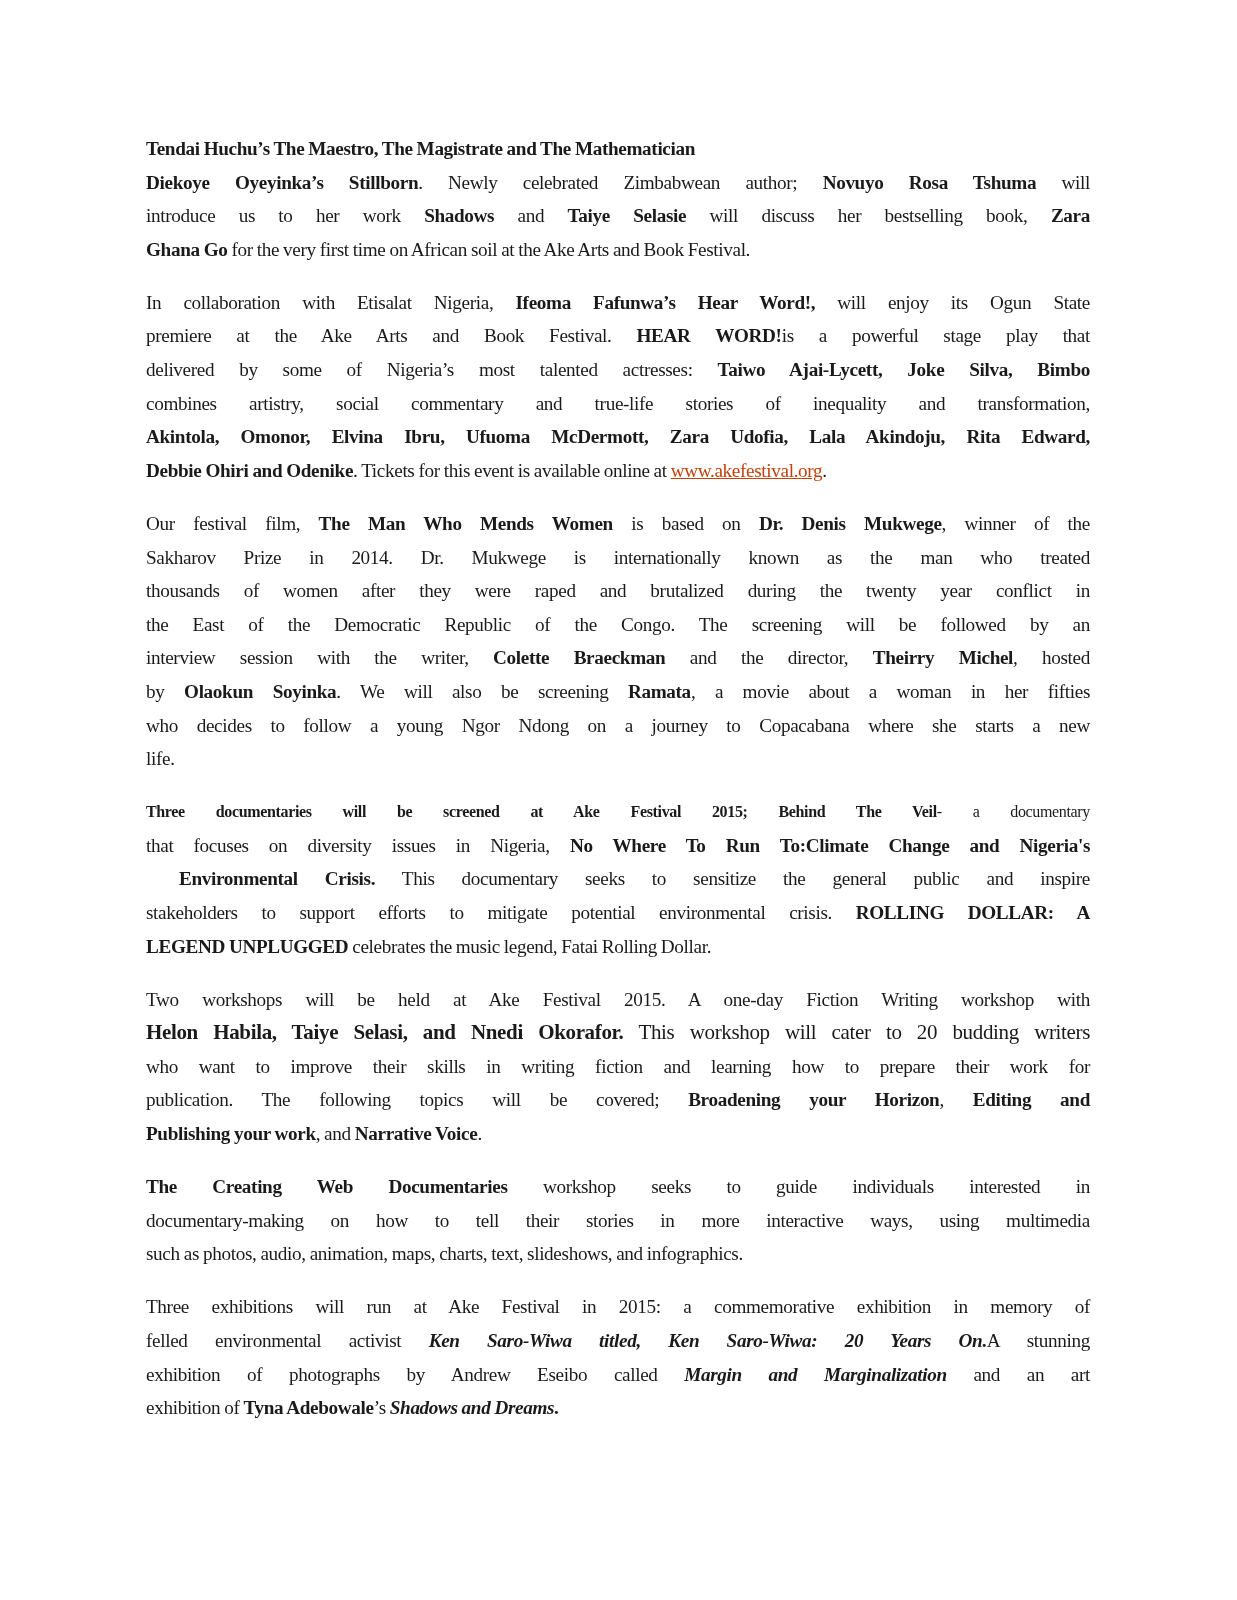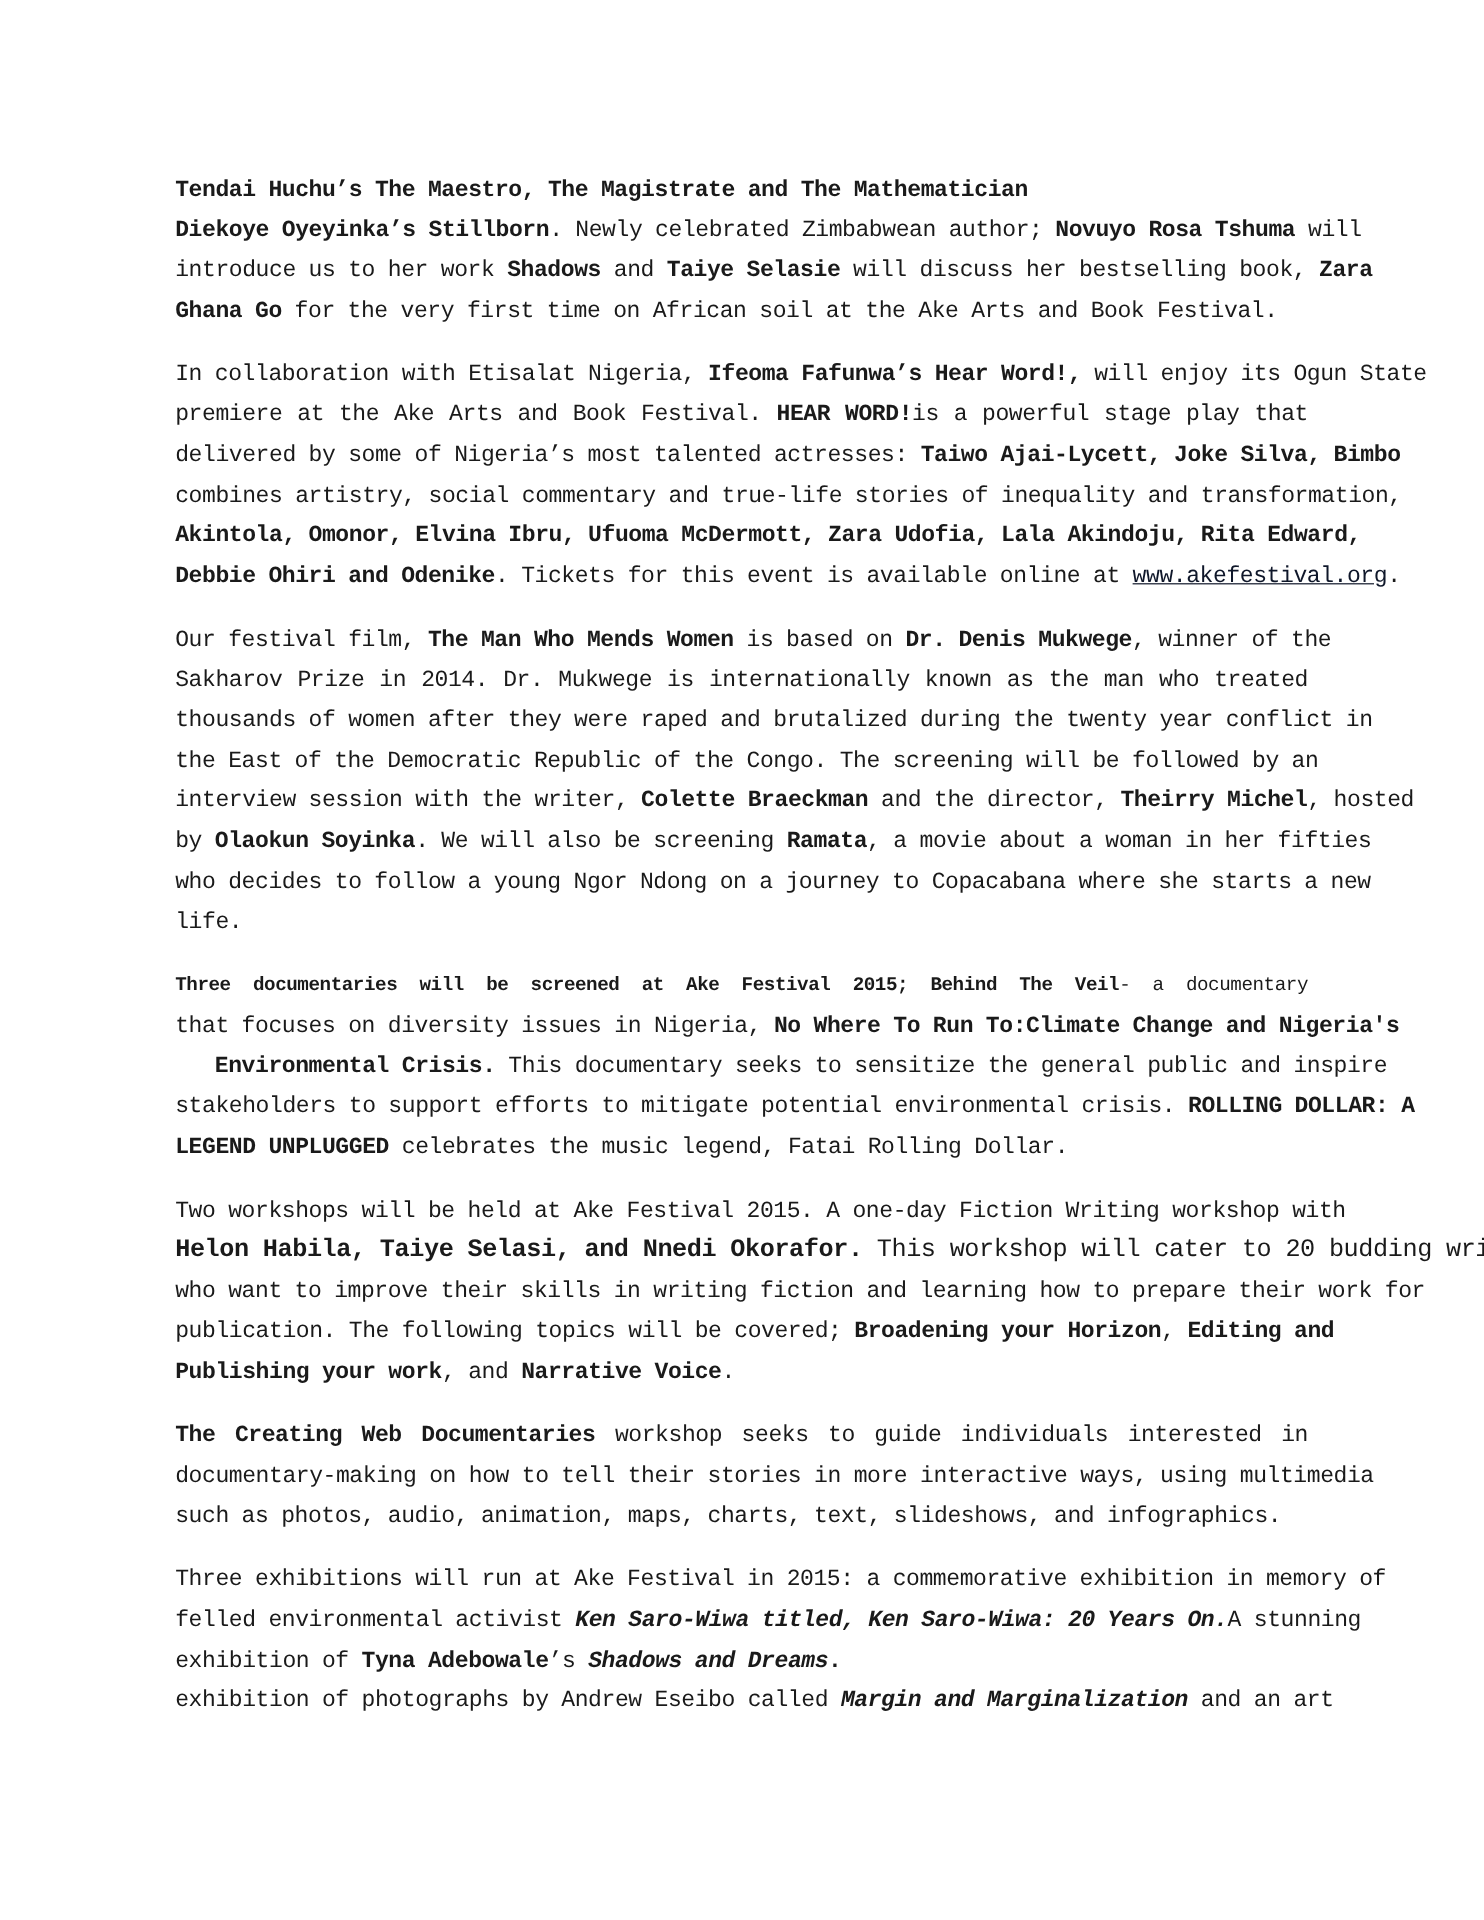--- a/index.html
+++ b/index.html
@@ -1,19 +1,19 @@
 <!DOCTYPE html>
 <html><head>
 <meta charset="utf-8">
 <style>
   html, body { margin: 0; padding: 0; background: #ffffff; }
   body { width: 1237px; height: 1600px; position: relative; overflow: hidden; }
   .page {
-    position: absolute; left: 146px; top: 142px; width: 944px;
-    font-family: Liberation Mono, monospace;
+    position: absolute; left: 146px; top: 132px; width: 944px;
+    font-family: Liberation Serif, serif;
     color: #1a1a1a;
   }
   .para { margin: 0 0 19.5px 0; }
   .line {
     display: block; height: 33.6px; line-height: 33.6px;
     font-size: 19.2px; white-space: nowrap;
     text-align: justify; text-align-last: justify;
     letter-spacing: -0.35px; word-spacing: -0.5px;
   }
   .line.last { text-align-last: left; }
@@ -31,21 +31,21 @@
       <div class="line" style="font-size: 19.2px;"><span class="b">Diekoye Oyeyinka’s Stillborn</span><span>. Newly celebrated Zimbabwean author; </span><span class="b">Novuyo Rosa Tshuma</span><span> will</span></div>
       <div class="line" style="font-size: 19.2px;"><span>introduce us to her work </span><span class="b">Shadows</span><span> and </span><span class="b">Taiye Selasie</span><span> will discuss her bestselling book, </span><span class="b">Zara</span></div>
       <div class="line last" style="font-size: 19.2px;"><span class="b">Ghana Go</span><span> for the very first time on African soil at the Ake Arts and Book Festival.</span></div>
     </div>
     <div class="para">
       <div class="line" style="font-size: 19.2px;"><span>In collaboration with Etisalat Nigeria, </span><span class="b">Ifeoma Fafunwa’s Hear Word!,</span><span> will enjoy its Ogun State</span></div>
       <div class="line" style="font-size: 19.2px;"><span>premiere at the Ake Arts and Book Festival. </span><span class="b">HEAR WORD!</span><span>is a powerful stage play that</span></div>
       <div class="line" style="font-size: 19.2px;"><span>delivered by some of Nigeria’s most talented actresses: </span><span class="b">Taiwo Ajai-Lycett, Joke Silva, Bimbo</span></div>
       <div class="line" style="font-size: 19.2px;"><span>combines artistry, social commentary and true-life stories of inequality and transformation,</span></div>
       <div class="line" style="font-size: 19.2px;"><span class="b">Akintola, Omonor, Elvina Ibru, Ufuoma McDermott, Zara Udofia, Lala Akindoju, Rita Edward,</span></div>
-      <div class="line last" style="font-size: 19.2px;"><span class="b">Debbie Ohiri and Odenike</span><span>. Tickets for this event is available online at </span><a class="link" style="color: #0f172a;">www.akefestival.org</a><span>.</span></div>
+      <div class="line last" style="font-size: 19.2px;"><span class="b">Debbie Ohiri and Odenike</span><span>. Tickets for this event is available online at </span><a class="link" style="color: #c2410c;">www.akefestival.org</a><span>.</span></div>
     </div>
     <div class="para">
       <div class="line" style="font-size: 19.2px;"><span>Our festival film, </span><span class="b">The Man Who Mends Women</span><span> is based on </span><span class="b">Dr. Denis Mukwege</span><span>, winner of the</span></div>
       <div class="line" style="font-size: 19.2px;"><span>Sakharov Prize in 2014. Dr. Mukwege is internationally known as the man who treated</span></div>
       <div class="line" style="font-size: 19.2px;"><span>thousands of women after they were raped and brutalized during the twenty year conflict in</span></div>
       <div class="line" style="font-size: 19.2px;"><span>the East of the Democratic Republic of the Congo. The screening will be followed by an</span></div>
       <div class="line" style="font-size: 19.2px;"><span>interview session with the writer, </span><span class="b">Colette Braeckman</span><span> and the director, </span><span class="b">Theirry Michel</span><span>, hosted</span></div>
       <div class="line" style="font-size: 19.2px;"><span>by </span><span class="b">Olaokun Soyinka</span><span>. We will also be screening </span><span class="b">Ramata</span><span>, a movie about a woman in her fifties</span></div>
       <div class="line" style="font-size: 19.2px;"><span>who decides to follow a young Ngor Ndong on a journey to Copacabana where she starts a new</span></div>
       <div class="line last" style="font-size: 19.2px;"><span>life.</span></div>
@@ -65,16 +65,16 @@
       <div class="line last" style="font-size: 19.2px;"><span class="b">Publishing your work</span><span>, and </span><span class="b">Narrative Voice</span><span>.</span></div>
     </div>
     <div class="para">
       <div class="line" style="font-size: 19.2px;"><span class="b">The Creating Web Documentaries</span><span> workshop seeks to guide individuals interested in</span></div>
       <div class="line" style="font-size: 19.2px;"><span>documentary-making on how to tell their stories in more interactive ways, using multimedia</span></div>
       <div class="line last" style="font-size: 19.2px;"><span>such as photos, audio, animation, maps, charts, text, slideshows, and infographics.</span></div>
     </div>
     <div class="para">
       <div class="line" style="font-size: 19.2px;"><span>Three exhibitions will run at Ake Festival in 2015: a commemorative exhibition in memory of</span></div>
       <div class="line" style="font-size: 19.2px;"><span>felled environmental activist </span><span class="bi">Ken Saro-Wiwa titled, Ken Saro-Wiwa: 20 Years On.</span><span>A stunning</span></div>
+      <div class="line" style="font-size: 19.2px;"><span>exhibition of photographs by Andrew Eseibo called </span><span class="bi">Margin and Marginalization</span><span> and an art</span></div>
       <div class="line last" style="font-size: 19.2px;"><span>exhibition of </span><span class="b">Tyna Adebowale</span><span>’s </span><span class="bi">Shadows and Dreams</span><span class="b">.</span></div>
-      <div class="line" style="font-size: 19.2px;"><span>exhibition of photographs by Andrew Eseibo called </span><span class="bi">Margin and Marginalization</span><span> and an art</span></div>
     </div>
   </div>
 
 </body></html>

